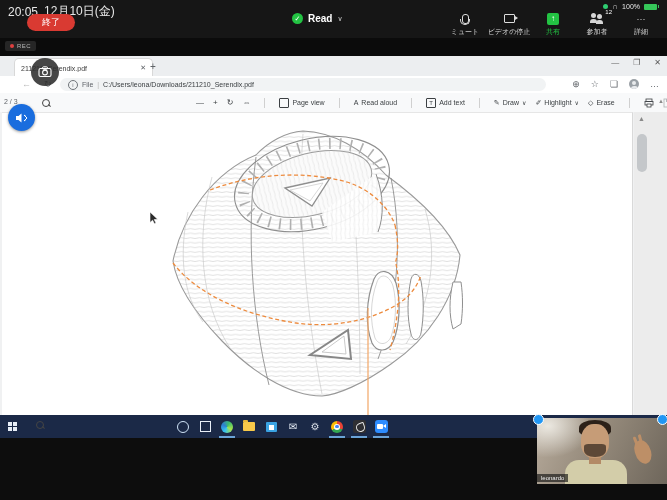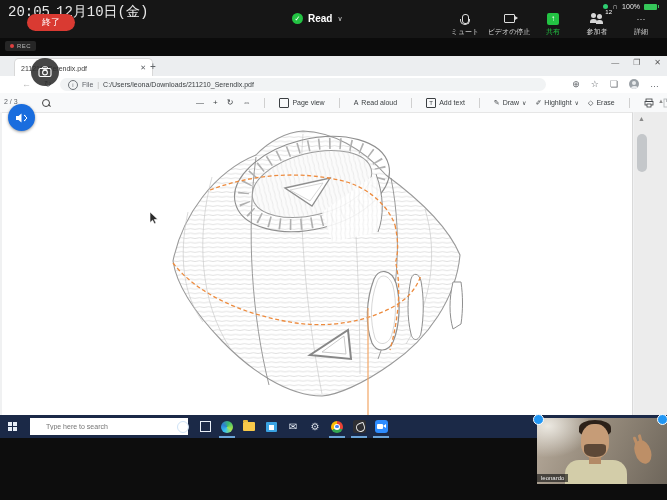--- a/index.html
+++ b/index.html
@@ -3,21 +3,21 @@
 <meta charset="utf-8">
 <style>
   html,body{margin:0;padding:0;background:#000;font-family:"Liberation Sans",sans-serif;}
   #screen{position:relative;width:667px;height:500px;background:#0b0b0b;overflow:hidden;}
   .abs{position:absolute;}
   .row{display:flex;align-items:center;}
   .col{display:flex;flex-direction:column;align-items:center;}
 
   
   #zoombar{left:0;top:0;width:667px;height:38px;background:#161616;}
-  .ztime{color:#e8e8e8;font-size:14px;font-family:Liberation Mono, monospace;}
+  .ztime{color:#e8e8e8;font-size:12px;}
   #endbtn{background:#d93a32;color:#fff;font-size:9px;border-radius:10px;width:48px;height:17px;display:flex;align-items:center;justify-content:center;cursor:pointer;}
   .zctl{width:44px;color:#d6d6d6;font-size:7px;gap:2px;}
   .zctl .ic{height:13px;display:flex;align-items:center;justify-content:center;}
   .greendot{width:5px;height:5px;border-radius:50%;background:#2ecc71;}
   .battery{width:13px;height:6px;background:#35c759;border-radius:1px;position:relative;}
   .battery:after{content:"";position:absolute;right:-2px;top:1.5px;width:1.5px;height:3px;background:#35c759;}
   .micbody{width:5px;height:8px;border:1px solid #ddd;border-radius:3px;position:relative;}
   .micbody:after{content:"";position:absolute;left:-2.5px;top:4px;width:8px;height:5px;border:1px solid #ddd;border-top:none;border-radius:0 0 5px 5px;}
   .cambody{width:9px;height:7px;border:1px solid #ddd;border-radius:1px;position:relative;}
   .cambody:after{content:"";position:absolute;right:-4px;top:1px;border-left:3px solid #ddd;border-top:2px solid transparent;border-bottom:2px solid transparent;}
@@ -381,21 +381,20 @@
 
   <div id="taskbar" class="abs">
     <div id="startlogo" class="abs">
         <i></i>
         <i></i>
         <i></i>
         <i></i>
       </div>
   </div>
   <span class="lens abs" style="left:36px;top:421px;"></span>
-  <input id="tsearch" class="abs" type="text" placeholder="Type here to search" style="">
   <div class="abs row" style="left:172px;top:415px;height:23px;gap:0;">
     <div class="tbicon">
         <span class="cortana"></span>
       </div>
     <div class="tbicon">
         <span class="taskview"></span>
       </div>
     <div class="tbicon">
         <span class="edgeball"></span>
         <span class="runbar"></span>

